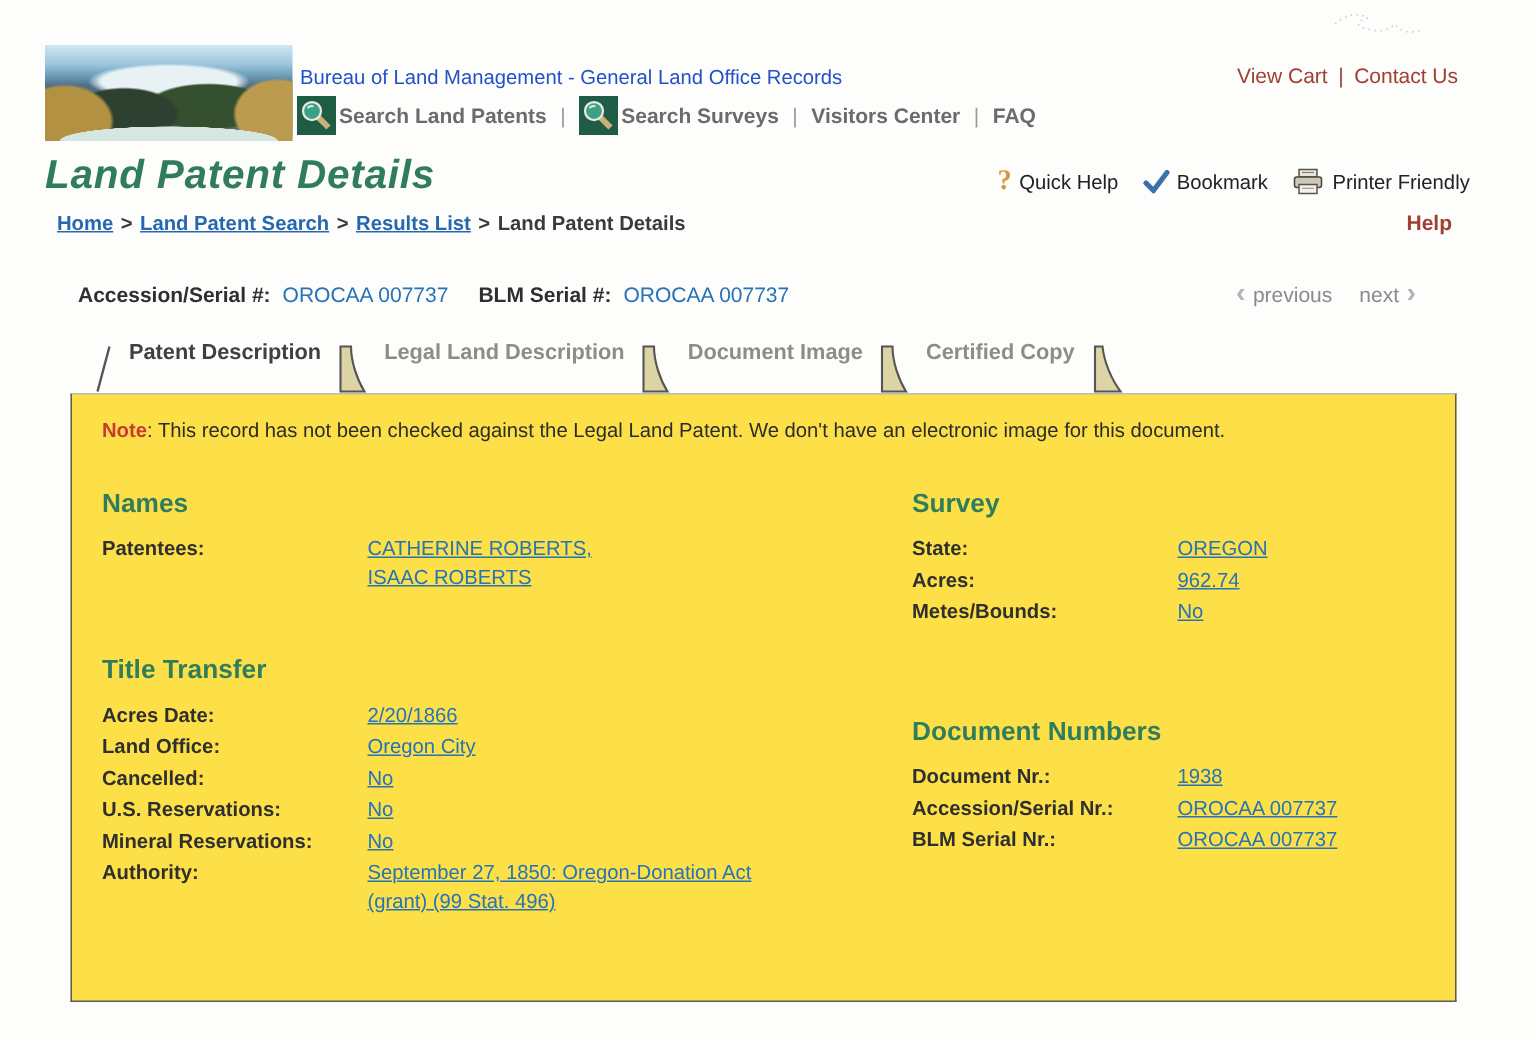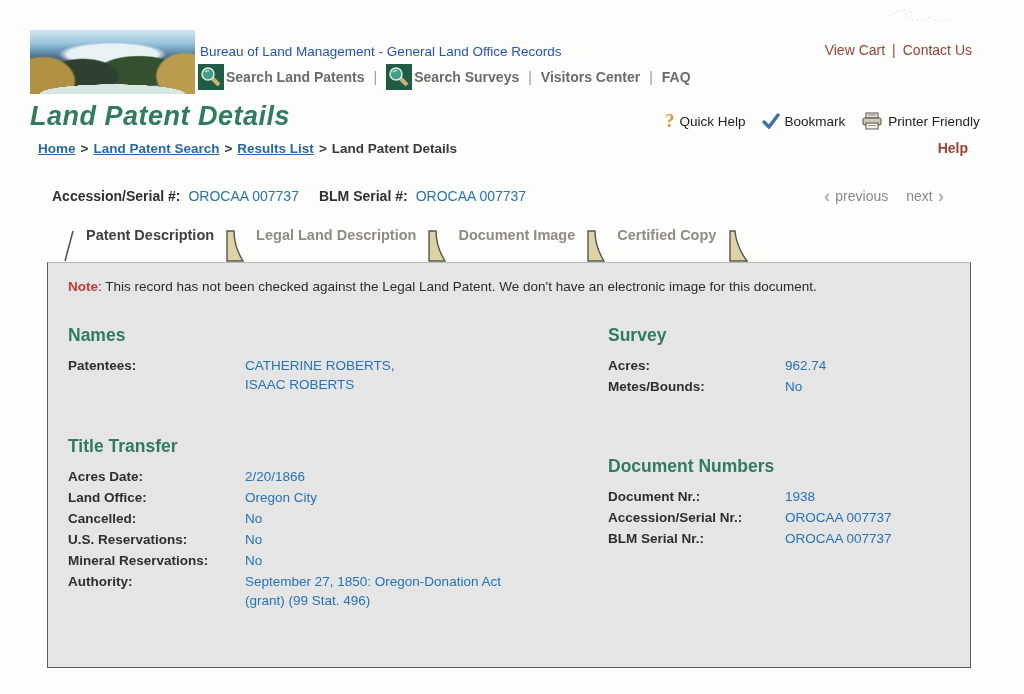--- a/index.html
+++ b/index.html
@@ -84,39 +84,39 @@
     display:flex; align-items:flex-end;
   }
   .tab-label { font-size:14.5px; font-weight:bold; padding:0 10px 20px 10px; cursor:pointer; }
   .tab-label.active { color:#404040; }
   .tab-label.inactive { color:#8f8d83; }
   .tab-sep, .tab-edge { display:block; }
   
   .content-box {
     position:absolute; left:47px; top:262px; width:924px; height:406px;
     border:1px solid #5a5a5a; border-top-color:#bcbcb4;
-    background:#e5e5e5;
+    background:#fde047;
   }
   .note {
     position:absolute; left:20px; top:14px; width:860px;
     font-size:13.5px; line-height:20px; color:#2c2c2c;
   }
   .note .note-lbl { color:#c63a36; font-weight:bold; }
   .col-left  { position:absolute; left:20px;  top:62px; width:480px; }
   .col-right { position:absolute; left:548px; top:62px; width:360px;margin-left:12px; }
   .section-title {
     font-size:17.5px; font-weight:bold; color:#2f7d5c; margin-bottom:12px;
   }
   .section { margin-bottom:26px; }
   .rowline { display:flex; margin-bottom:5px; font-size:13.5px; line-height:16px; }
   .rowline .rlabel {
     width:165px; min-width:165px; font-weight:bold; color:#2f2f2f;
     margin-right:12px;
   }
-  .rowline .rvalue { color:#2673b8; }
+  .rowline .rvalue { color:#2673b8;text-decoration:underline; }
   .rowline .rvalue div { margin-bottom:3px; }
 </style>
 </head>
 <body>
 
 <svg class="scribble" width="90" height="30" viewBox="0 0 90 30">
   <path d="M10 14 q12 -10 22 -4 q-14 4 2 8 q10 2 16 -4 q6 8 18 4" fill="none" stroke="#c9c9c9" stroke-width="1" stroke-dasharray="1,3"></path>
 </svg>
 
 <div class="logo"></div>
@@ -272,20 +272,24 @@
           <div>(grant) (99 Stat. 496)</div>
         </span>
       </div>
     </div>
   </div>
 
   <div class="col-right">
     <div class="section">
       <div class="section-title">Survey</div>
       <div class="rowline">
+        <span class="rlabel">State:</span>
+        <span class="rvalue">OREGON</span>
+      </div>
+      <div class="rowline">
         <span class="rlabel">Acres:</span>
         <span class="rvalue">962.74</span>
       </div>
       <div class="rowline">
         <span class="rlabel">Metes/Bounds:</span>
         <span class="rvalue">No</span>
       </div>
     </div>
 
     <div class="section" style="margin-top:61px;">

